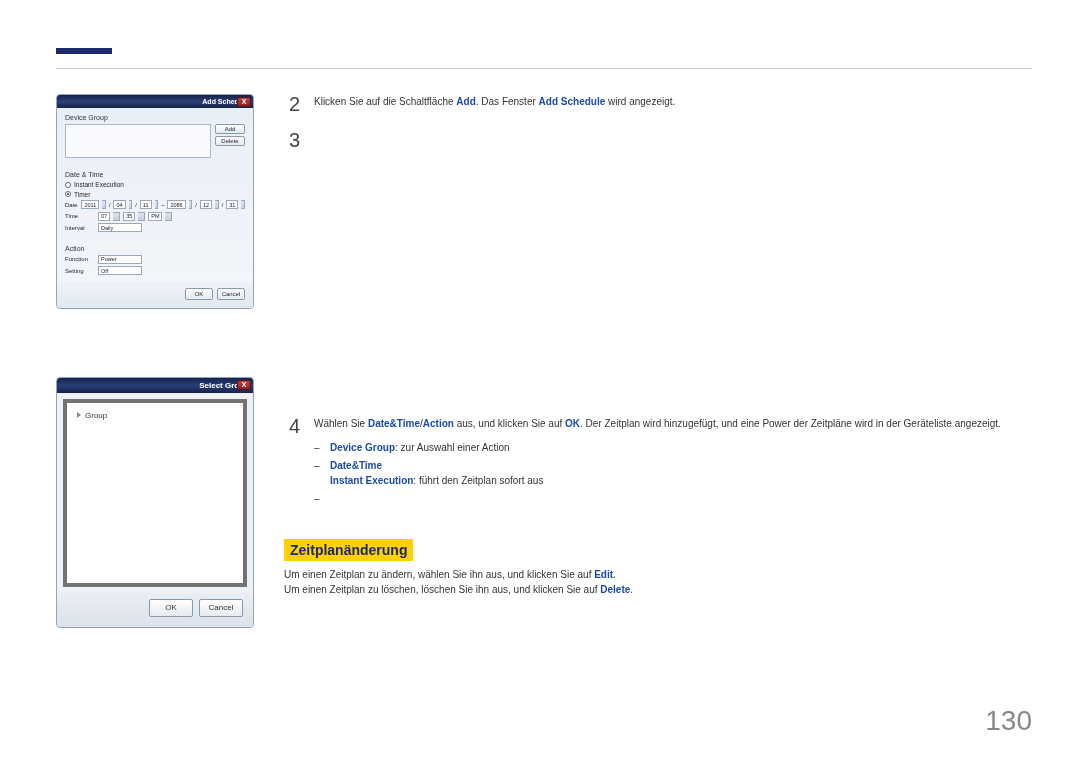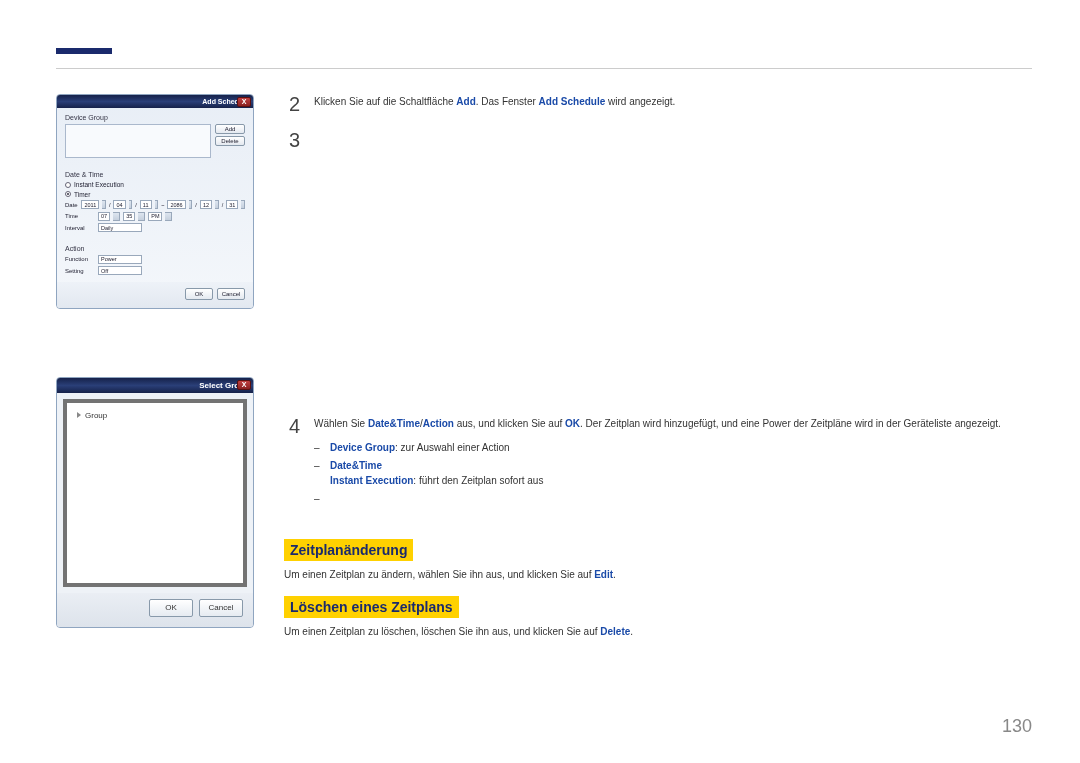--- a/index.html
+++ b/index.html
@@ -249,21 +249,21 @@
   .para {
     font-size: 10px;
     line-height: 1.55;
     color: #333;
   }
 
   .page-num {
     position: absolute;
     bottom: 26px;
     right: 48px;
-    font-size: 18px;
+    font-size: 28px;
     color: #888;
     font-weight: 300;
   }
 </style>
 </head>
 <body>
 
 <div class="accent-bar"></div>
 <div class="top-rule"></div>
 
@@ -407,21 +407,20 @@
           </div>
         </div>
       </div>
     </div>
 
     <div class="h3">Zeitplanänderung</div>
     <div class="para">
       <span>Um einen Zeitplan zu ändern, wählen Sie ihn aus, und klicken Sie auf </span><span class="bold-blue">Edit</span><span>.</span>
     </div>
 
-    <div class="h3">Löschen eines Zeitplans</div>
     <div class="para">
       <span>Um einen Zeitplan zu löschen, löschen Sie ihn aus, und klicken Sie auf </span><span class="bold-blue">Delete</span><span>.</span>
     </div>
 
   </div>
 </div>
 
 <div class="page-num">130</div>
 
 </body></html>

